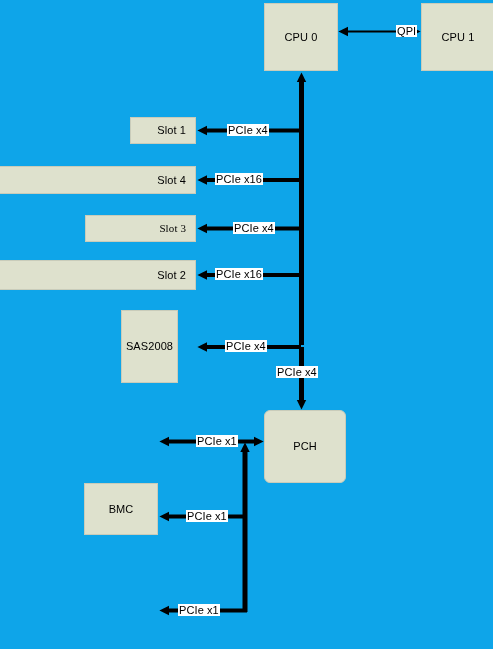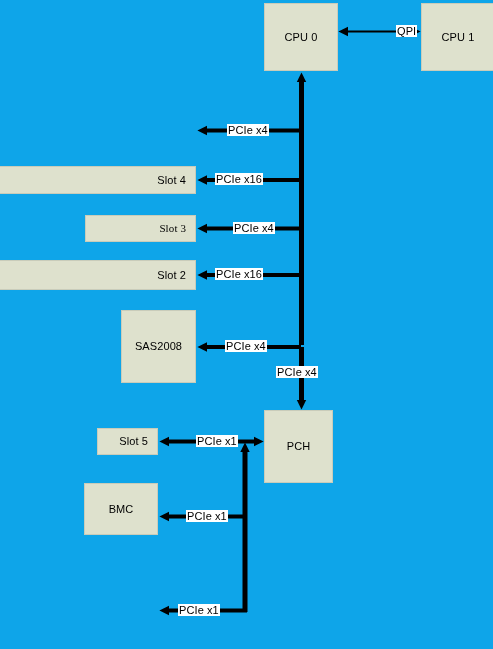--- a/index.html
+++ b/index.html
@@ -119,44 +119,44 @@
   </svg>
 
   <div class="node center-label" style="left:264px; top:3px; width:74px; height:68px;">
     <span>CPU 0</span>
   </div>
 
   <div class="node center-label" style="left:421px; top:3px; width:74px; height:68px;">
     <span>CPU 1</span>
   </div>
 
+  <div class="node right-label" style="left:130px; top:117px; width:66px; height:27px;">
+    <span>Slot 1</span>
+  </div>
 
   <div class="node right-label" style="left:-2px; top:166px; width:198px; height:28px;">
     <span>Slot 4</span>
   </div>
 
   <div class="node right-label" style="left:85px; top:215px; width:111px; height:27px;font-family:Liberation Serif, serif;">
     <span>Slot 3</span>
   </div>
 
   <div class="node right-label" style="left:-2px; top:260px; width:198px; height:30px;">
     <span>Slot 2</span>
   </div>
 
-  <div class="node center-label" style="left:121px; top:310px; width:75px; height:73px;">
+  <div class="node center-label" style="left:121px; top:310px; width:57px; height:73px;">
     <span>SAS2008</span>
   </div>
 
-  <div class="node center-label" style="left:264px; top:410px; width:69px; height:73px;">
+  <div class="node center-label" style="left:264px; top:410px; width:82px; height:73px;border-radius:6px;">
     <span>PCH</span>
   </div>
 
-  <div class="node right-label" style="left:97px; top:428px; width:61px; height:27px;">
-    <span>Slot 5</span>
-  </div>
 
   <div class="node center-label" style="left:84px; top:483px; width:74px; height:52px;">
     <span>BMC</span>
   </div>
 
 
   <div class="edge-label" style="left:369px; top:25px;margin-left:27px;">QPI</div>
 
   <div class="edge-label" style="left:227px; top:124px;">PCIe x4</div>
 

